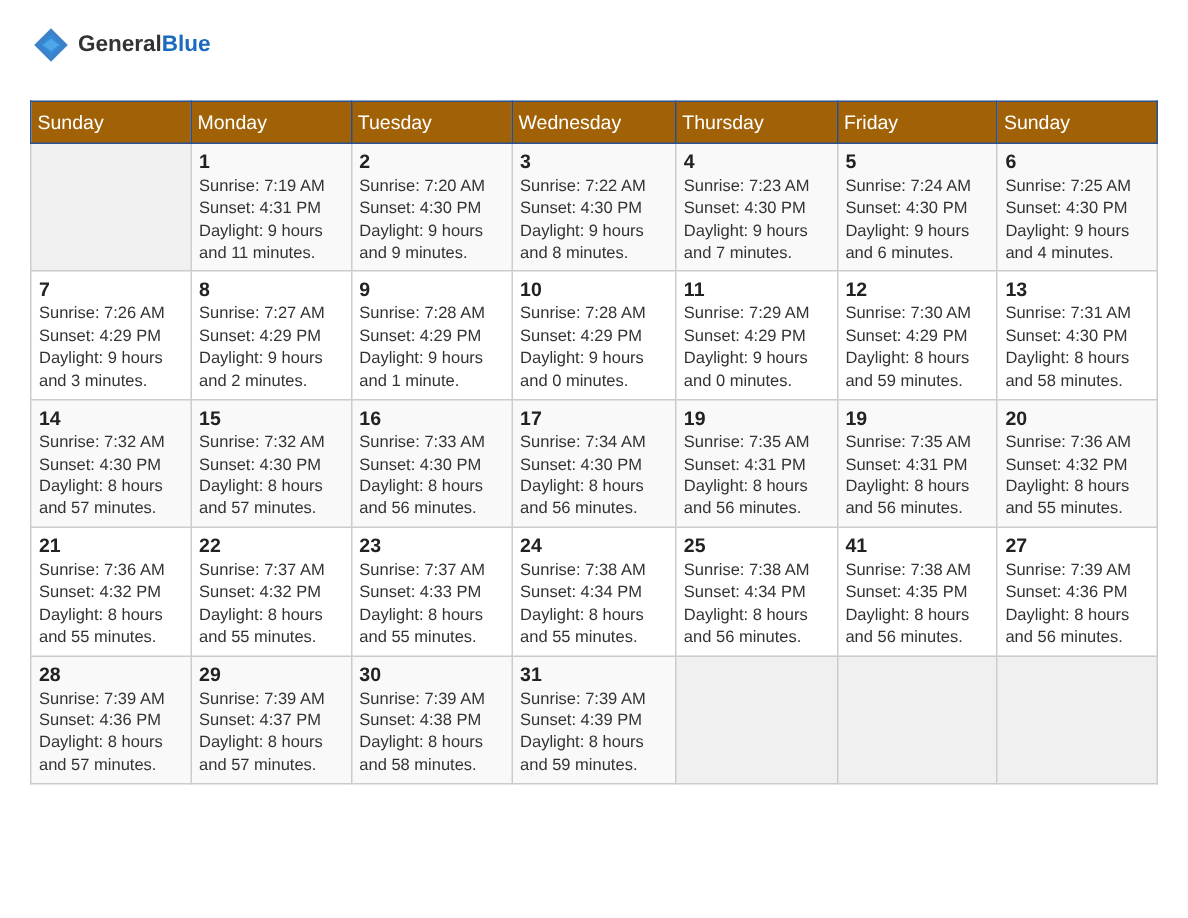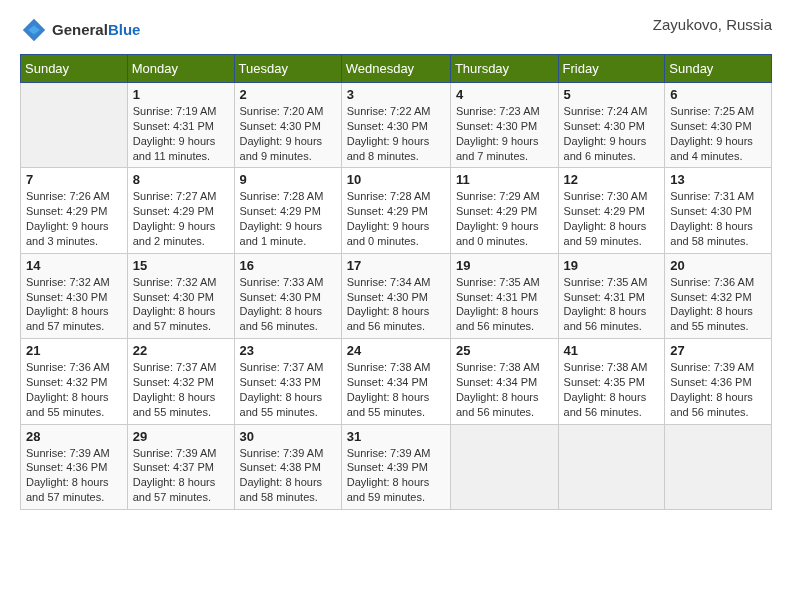--- a/index.html
+++ b/index.html
@@ -11,21 +11,21 @@
       overflow: hidden;
     }
     .container {
       width: 792px;
       padding: 16px 20px 10px 20px;
     }
     .header {
       display: flex;
       align-items: flex-start;
       justify-content: space-between;
-      margin-bottom: 10px;
+      margin-bottom: 23px;
     }
     .logo {
       display: flex;
       align-items: center;
       gap: 4px;
     }
     .logo-icon {
       width: 28px;
       height: 28px;
     }
@@ -41,21 +41,21 @@
     .location {
       font-size: 15px;
       color: #444;
     }
     table {
       width: 100%;
       border-collapse: collapse;
       font-size: 11px;
     }
     thead tr th {
-      background-color: #4d7c0f;
+      background-color: #a16207;
       color: #fff;
       padding: 6px 4px;
       text-align: left;
       font-size: 13px;
       font-weight: normal;
       border: 1px solid #2a5090;
     }
     tbody tr td {
       border: 1px solid #ccc;
       vertical-align: top;
@@ -93,21 +93,20 @@
         <polygon points="20,10 30,20 20,30 10,20" fill="#3090e0" opacity="0.7"></polygon>
         <polygon points="20,14 28,20 20,26 12,20" fill="#60b8f0" opacity="0.6"></polygon>
       </svg>
       <div>
         <div style="font-size:15px;font-weight:bold;color:#333;line-height:1.1">
           <span>General</span><span style="color:#1a6bbf">Blue</span>
         </div>
       </div>
     </div>
     <div class="title-block">
-      <div class="location">Zayukovo, Russia</div>
     </div>
   </div>
 
   <table>
     <thead>
       <tr>
         <th>Sunday</th>
         <th>Monday</th>
         <th>Tuesday</th>
         <th>Wednesday</th>

